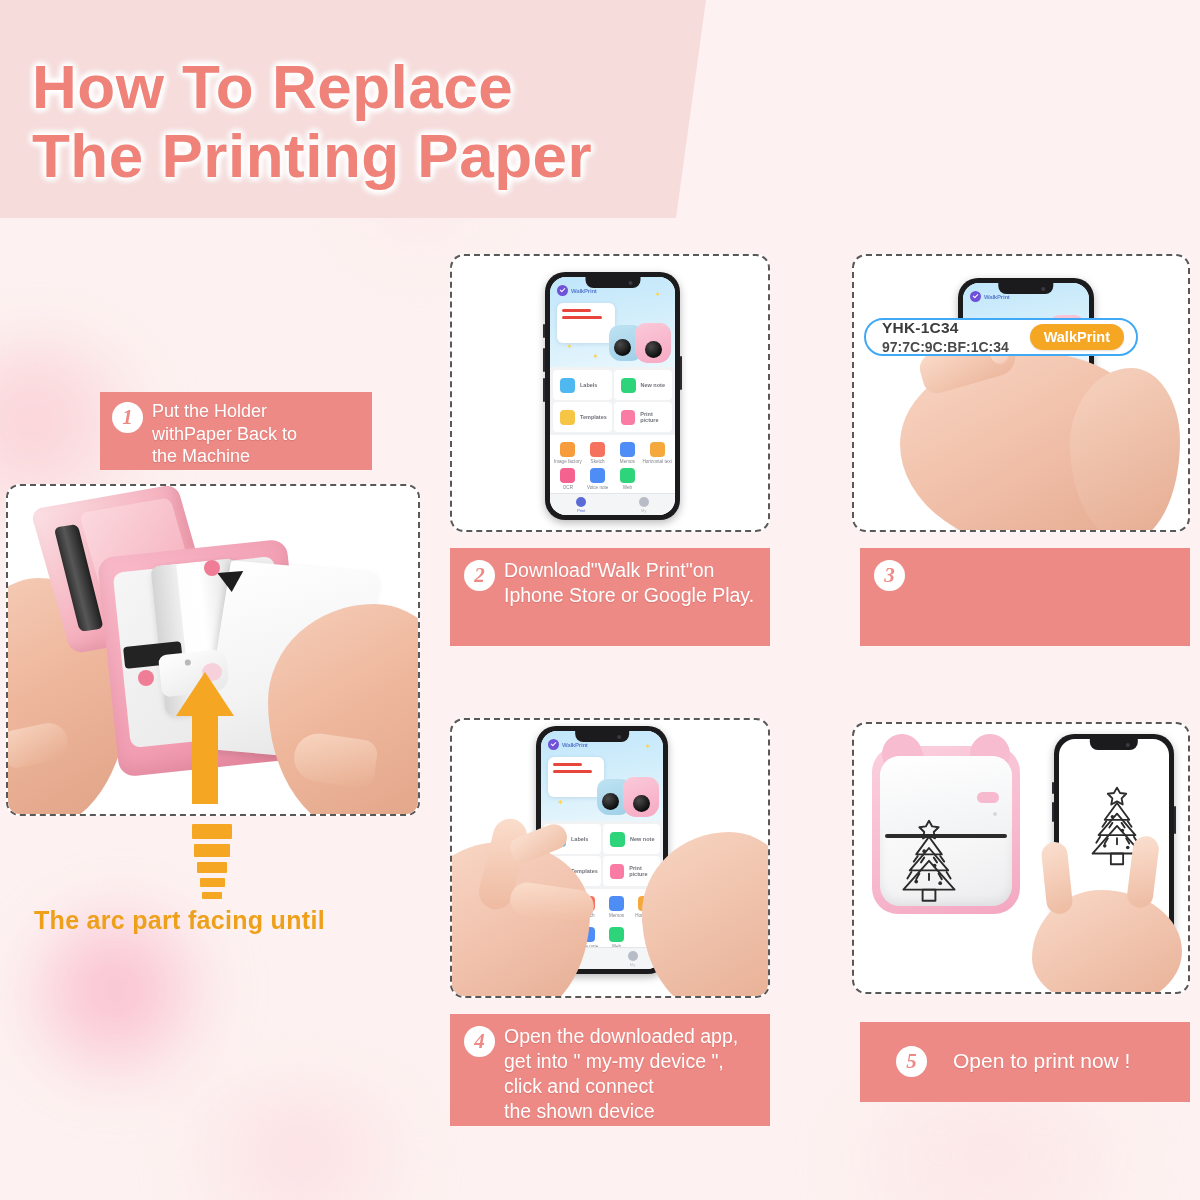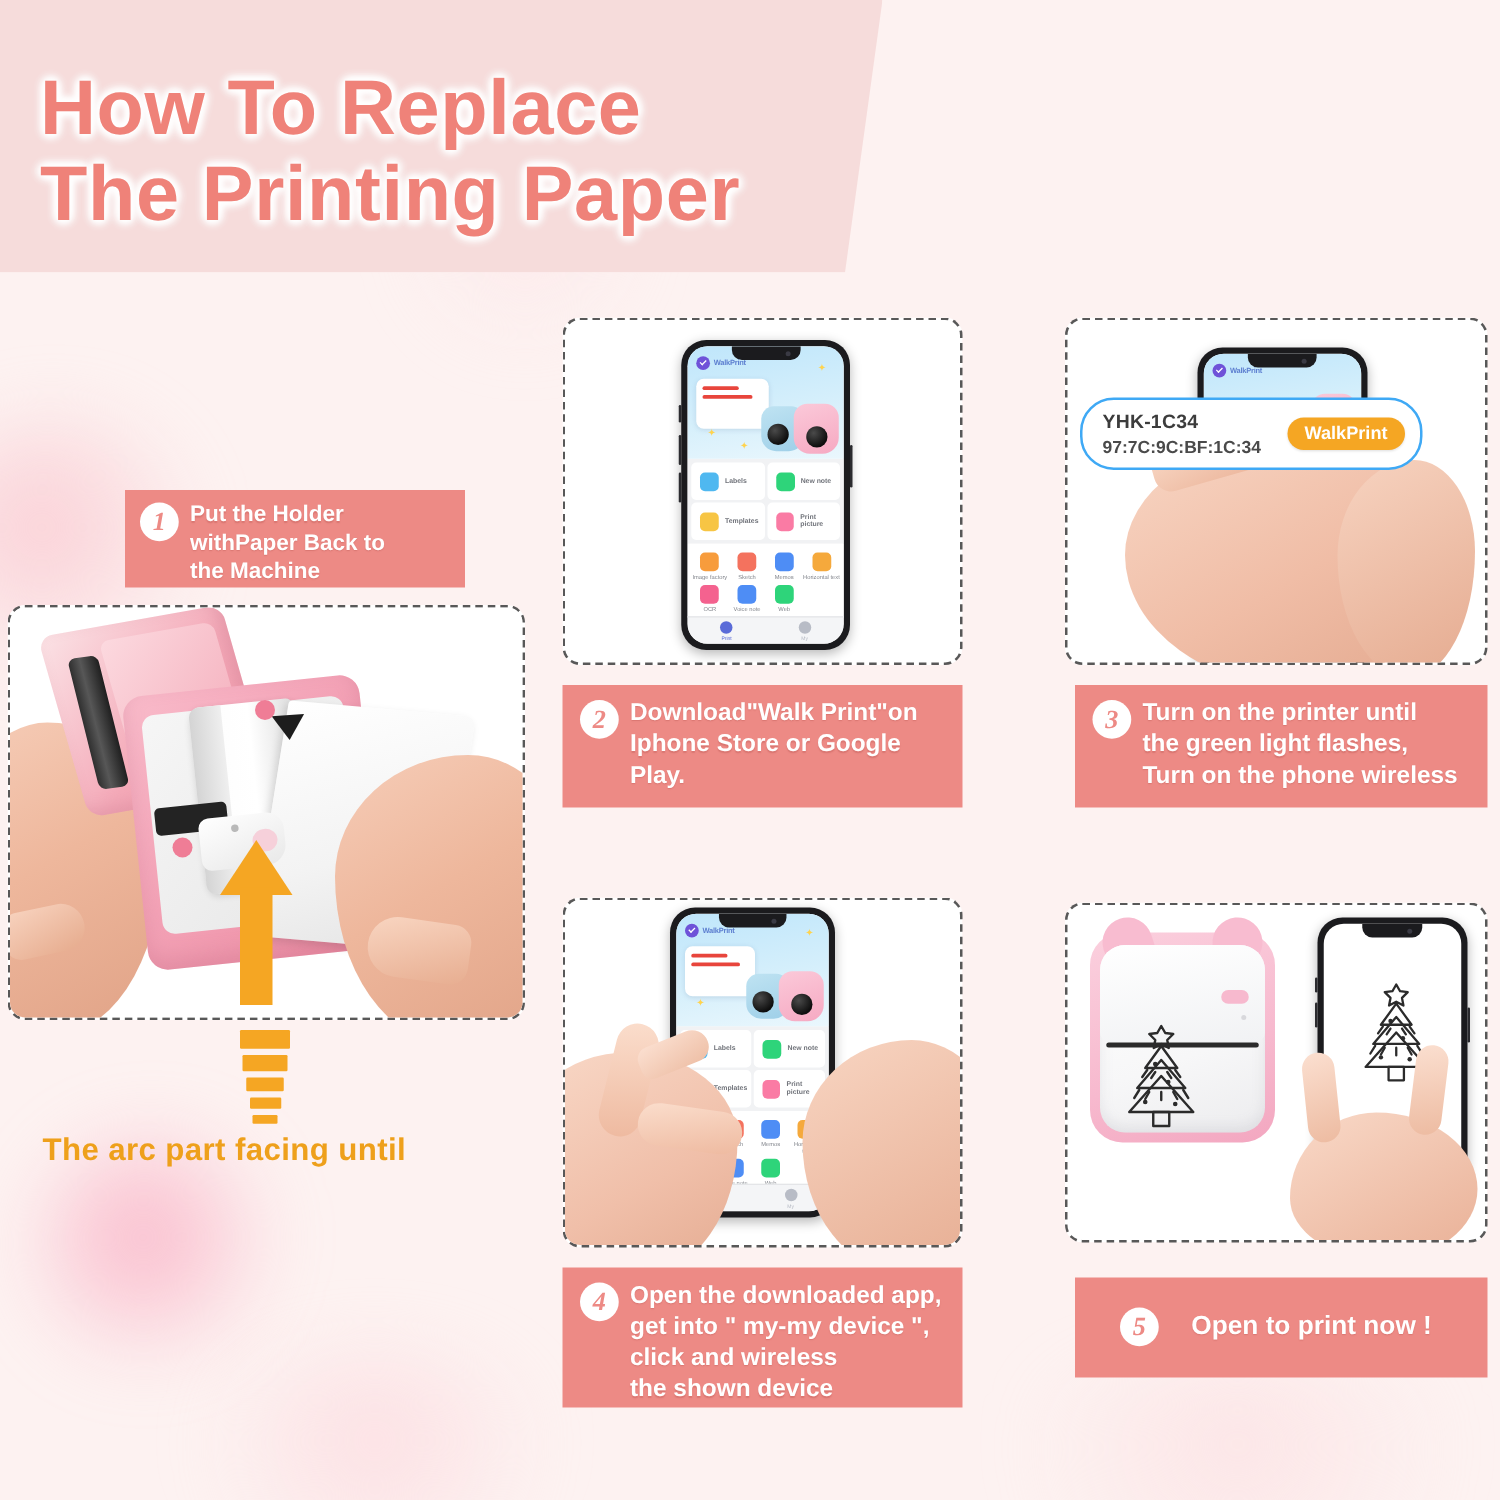--- a/index.html
+++ b/index.html
@@ -69,21 +69,21 @@
     flex: 0 0 auto;
     width: 31px; height: 31px; border-radius: 50%;
     background: #fff; color: #ed8a85;
     font-weight: bold; font-size: 21px;
     display: flex; align-items: center; justify-content: center;
     font-family: "Liberation Serif", serif;
     font-style: italic;
     margin-top: 2px;
   }
   .step-text {
-    font-weight: bold; font-size: 19.5px; line-height: 1.28;
+    font-weight: normal; font-size: 19.5px; line-height: 1.28;
     white-space: pre-line;
     text-shadow: 0 1px 1px rgba(160,60,55,.25);
   }
   .step-band.centered { align-items: center; }
   .step-band.centered .step-num { margin-top: 0; }
 
   
   #band1 { left: 100px; top: 392px; width: 272px; height: 78px;
            padding: 8px 10px 8px 12px; }
   #band1 .step-text { font-size: 18px; line-height: 1.25; }
@@ -360,21 +360,21 @@
     width: 18px; height: 20px; border-radius: 50%;
     background: linear-gradient(160deg,#fde7da,#f3cab5);
   }
   .hand3b {
     position: absolute; right: 8px; top: 112px; width: 110px; height: 174px;
     background: linear-gradient(150deg,#f7d3c0,#e5ab90);
     border-radius: 56% 44% 48% 52% / 44% 42% 58% 56%;
     z-index: 5;
   }
   .bt-popup {
-    position: absolute; left: 10px; top: 62px; width: 274px; height: 58px;
+    position: absolute; left: 10px; top: 62px; width: 274px; height: 38px;
     background: #fff; border: 2.5px solid #3fa9f5; border-radius: 27px;
     display: flex; align-items: center; z-index: 9;
     padding: 0 12px 0 16px;
   }
   .bt-lines { flex: 1 1 auto; }
   .bt-name {
     font-size: 15.5px; font-weight: bold; color: #3c3c3c; letter-spacing: .2px;
     line-height: 1.25;
   }
   .bt-mac {
@@ -706,23 +706,20 @@
     <div class="bt-lines">
       <div class="bt-name">YHK-1C34</div>
       <div class="bt-mac">97:7C:9C:BF:1C:34</div>
     </div>
     <div class="bt-badge">WalkPrint</div>
   </div>
 </div>
 
 <div class="step-band" id="band3">
   <span class="step-num">3</span>
-  <span class="step-text">Turn on the printer until
-the green light flashes,
-Turn on the phone wireless</span>
 </div>
 
 <div class="panel" id="panel4">
   <div class="phone" id="phone4">
     <div class="phone-screen">
       <div class="notch"></div>
       <div class="app-banner">
         <div class="app-logo">
           <span class="logo-circle"></span>
           <span class="logo-text">WalkPrint</span>
@@ -804,21 +801,21 @@
     <div class="f f2"></div>
   </div>
   <div class="hand4R"></div>
   <div class="tap4"></div>
 </div>
 
 <div class="step-band" id="band4">
   <span class="step-num">4</span>
   <span class="step-text">Open the downloaded app,
 get into " my-my device ",
-click and wireless
+click and connect
 the shown device</span>
 </div>
 
 <div class="panel" id="panel5">
   <div class="cat-printer">
     <div class="cat-ears">
       <div class="ear ear-l"></div>
       <div class="ear ear-r"></div>
     </div>
     <div class="cat-face">

